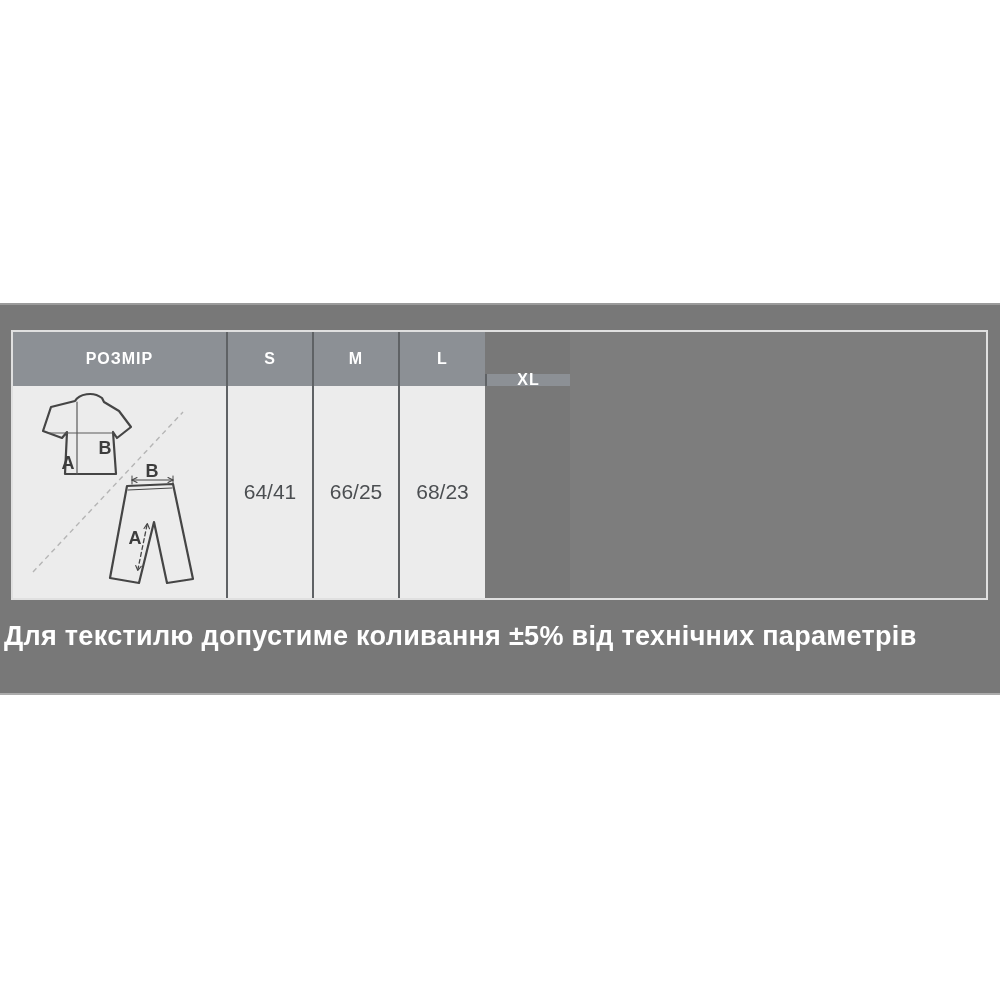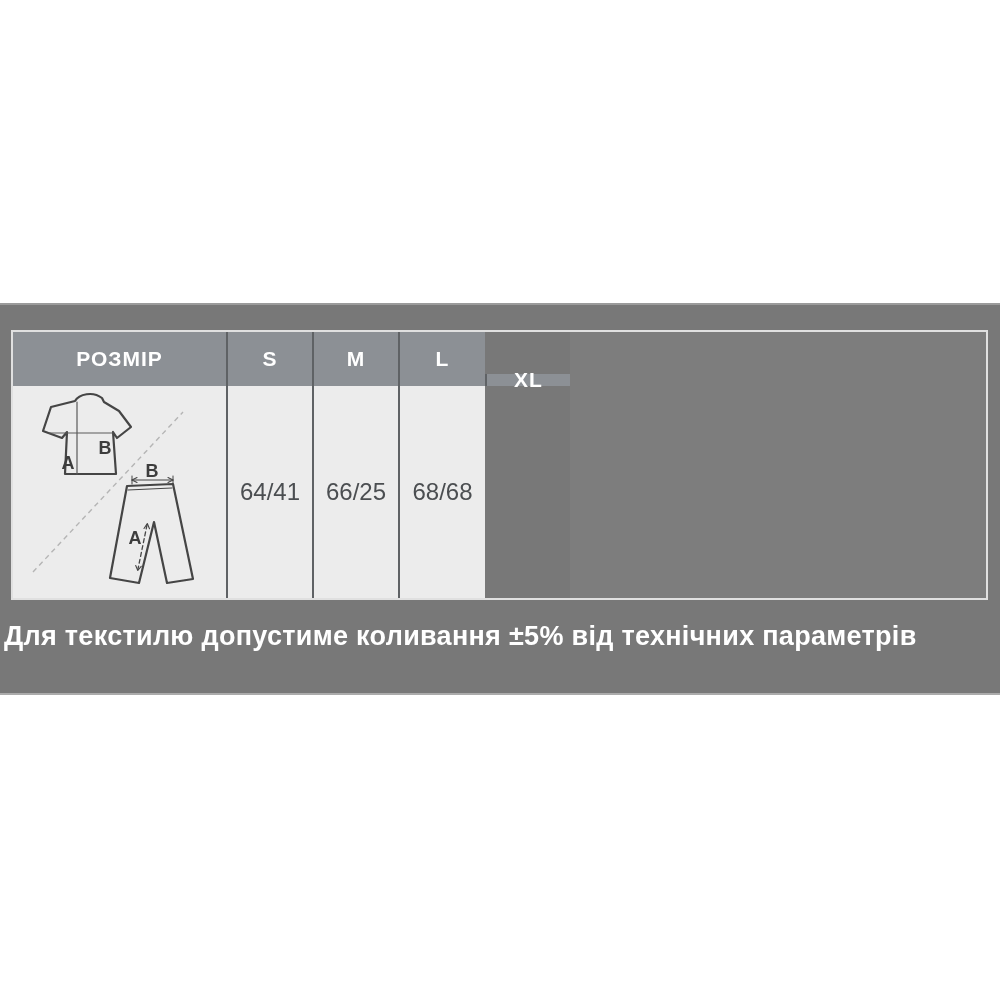--- a/index.html
+++ b/index.html
@@ -15,22 +15,22 @@
   }
 
   .size-table {
     position:absolute; left:11px; top:25px; width:977px; height:270px;
     display:grid;
     grid-template-columns:213px 86px 86px 87px 85px 1fr;
     grid-template-rows:54px 1fr;
     border:2px solid #e0e0e0;
   }
   .cell { display:flex; align-items:center; justify-content:center; }
-  .hdr  { background:#8c9095; color:#ffffff; font-weight:bold; font-size:21px; letter-spacing:1px; }
-  .val  { background:#ececec; color:#4b4e51; font-size:24px; }
+  .hdr  { background:#8c9095; color:#ffffff; font-weight:bold; font-size:16px; letter-spacing:1px; }
+  .val  { background:#ececec; color:#4b4e51; font-size:21px; }
   .bl   { border-left:2px solid #5f6265; }
   .illus { background:#ececec; grid-column:1; grid-row:2; padding:0; }
   .illus svg { display:block; width:100%; height:100%; }
   .empty-cell { grid-column:6; grid-row:1 / span 2; background:#7d7d7d; }
 
   .note {
     position:absolute; left:4px; top:318px; width:990px;
     color:#ffffff; font-weight:bold; font-size:27px; line-height:26px;
     letter-spacing:0.3px; white-space:nowrap;
   }
@@ -78,18 +78,18 @@
             <polyline points="131,142.5 134.3,137.5 136.5,142.8" stroke-width="1.1"></polyline>
             <polyline points="122.7,179.5 124.8,184.5 128.2,180.3" stroke-width="1.1"></polyline>
           </g>
           <text x="139" y="91" font-size="18" font-weight="600" fill="#3d3d3d" text-anchor="middle" font-family="Liberation Sans, DejaVu Sans, sans-serif">B</text>
           <text x="122" y="158" font-size="18" font-weight="600" fill="#3d3d3d" text-anchor="middle" font-family="Liberation Sans, DejaVu Sans, sans-serif">A</text>
         </svg>
       </div>
 
       <div class="cell val bl" style="grid-column:2;grid-row:2;">64/41</div>
       <div class="cell val bl" style="grid-column:3;grid-row:2;">66/25</div>
-      <div class="cell val bl" style="grid-column:4;grid-row:2;">68/68</div>
+      <div class="cell val bl" style="grid-column:4;grid-row:2;">68/23</div>
     </div>
 
     <div class="note">Для текстилю допустиме коливання ±5% від технічних параметрів</div>
   </section>
 </div>
 
 </body></html>

